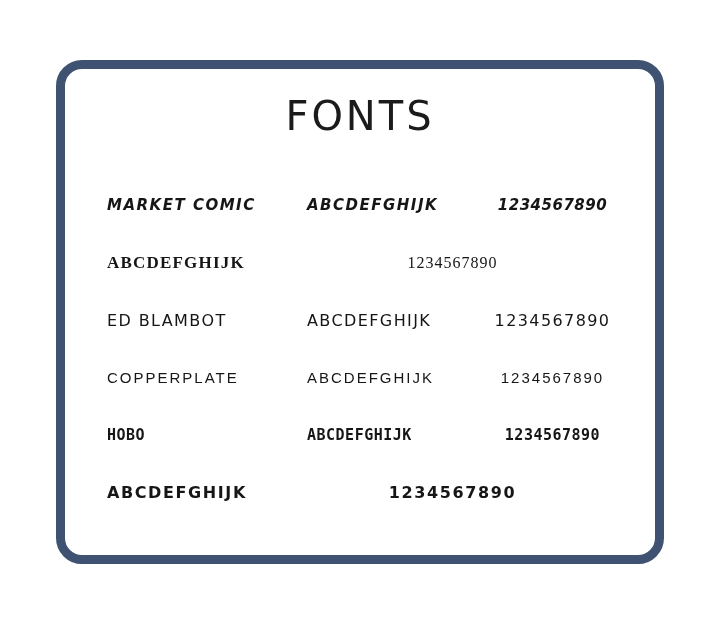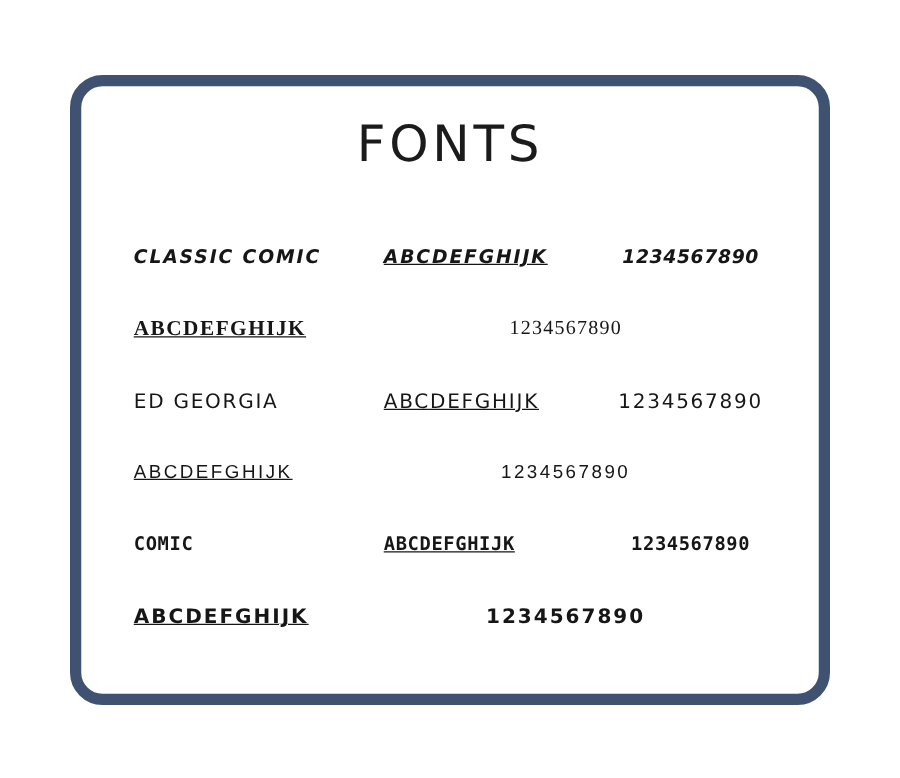--- a/index.html
+++ b/index.html
@@ -63,21 +63,20 @@
     width: 200px;
     flex: 0 0 200px;
     font-size: 15px;
     color: #161616;
   }
   .col-alpha {
     width: 185px;
     flex: 0 0 185px;
     font-size: 15px;
     color: #161616;
-    text-decoration: underline;
   }
   .col-num {
     flex: 1 1 auto;
     font-size: 15px;
     color: #161616;
     text-align: center;
   }
 
   
   .f-comic .col-name,
@@ -144,43 +143,44 @@
 </head>
 <body>
 
 <div class="page">
   <div class="card">
     <div class="card-title">FONTS</div>
 
     <div class="rows">
 
       <div class="row f-comic">
-        <div class="col-name">CLASSIC COMIC</div>
+        <div class="col-name">MARKET COMIC</div>
         <div class="col-alpha">ABCDEFGHIJK</div>
         <div class="col-num">1234567890</div>
       </div>
 
       <div class="row f-georgia">
         <div class="col-alpha">ABCDEFGHIJK</div>
         <div class="col-num">1234567890</div>
       </div>
 
       <div class="row f-edmarket">
-        <div class="col-name">ED GEORGIA</div>
+        <div class="col-name">ED BLAMBOT</div>
         <div class="col-alpha">ABCDEFGHIJK</div>
         <div class="col-num">1234567890</div>
       </div>
 
       <div class="row f-copperplate">
+        <div class="col-name">COPPERPLATE</div>
         <div class="col-alpha">ABCDEFGHIJK</div>
         <div class="col-num">1234567890</div>
       </div>
 
       <div class="row f-hobo">
-        <div class="col-name">COMIC</div>
+        <div class="col-name">HOBO</div>
         <div class="col-alpha">ABCDEFGHIJK</div>
         <div class="col-num">1234567890</div>
       </div>
 
       <div class="row f-blambot">
         <div class="col-alpha">ABCDEFGHIJK</div>
         <div class="col-num">1234567890</div>
       </div>
 
     </div>

